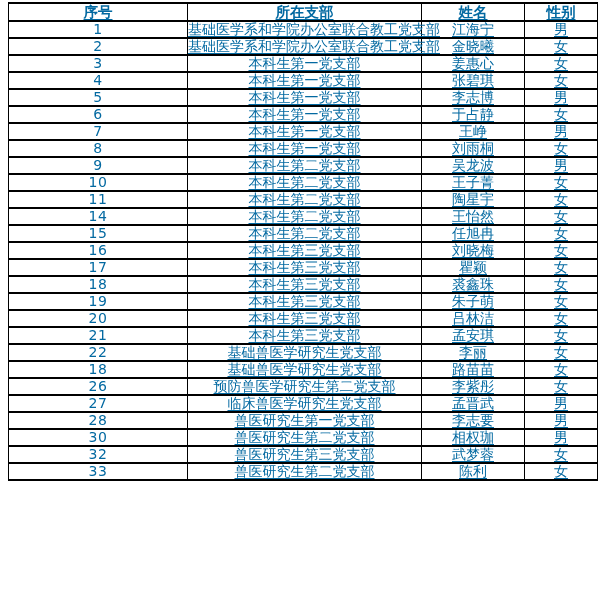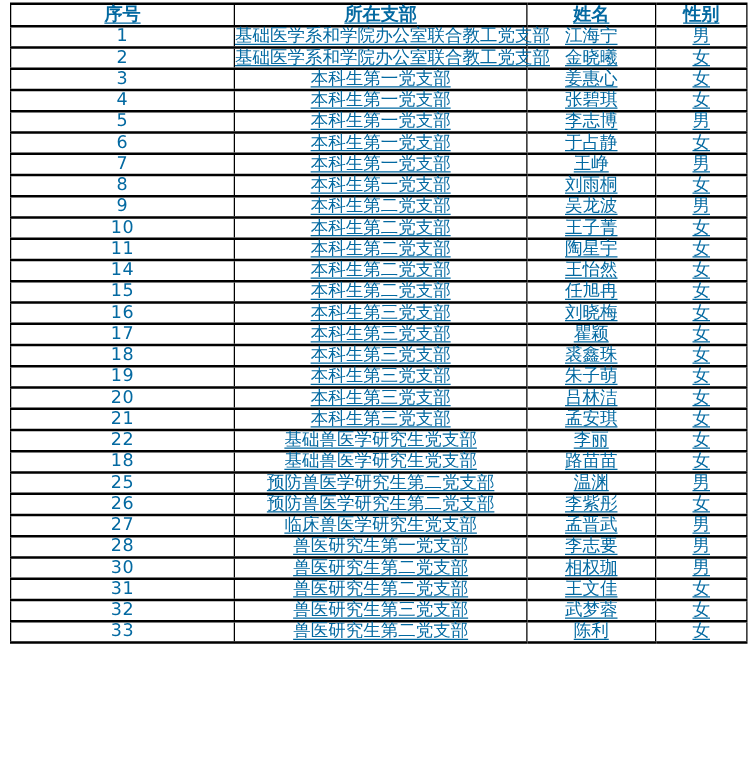--- a/index.html
+++ b/index.html
@@ -195,26 +195,20 @@
     <td><span class="u">李丽</span></td>
     <td><span class="u">女</span></td>
   </tr>
         <tr>
     <td class="num">18</td>
     <td><span class="u">基础兽医学研究生党支部</span></td>
     <td><span class="u">路苗苗</span></td>
     <td><span class="u">女</span></td>
   </tr>
         <tr>
-    <td class="num">25</td>
-    <td><span class="u">预防兽医学研究生第二党支部</span></td>
-    <td><span class="u">温渊</span></td>
-    <td><span class="u">男</span></td>
-  </tr>
-        <tr>
     <td class="num">26</td>
     <td><span class="u">预防兽医学研究生第二党支部</span></td>
     <td><span class="u">李紫彤</span></td>
     <td><span class="u">女</span></td>
   </tr>
         <tr>
     <td class="num">27</td>
     <td><span class="u">临床兽医学研究生党支部</span></td>
     <td><span class="u">孟晋武</span></td>
     <td><span class="u">男</span></td>
@@ -223,26 +217,20 @@
     <td class="num">28</td>
     <td><span class="u">兽医研究生第一党支部</span></td>
     <td><span class="u">李志要</span></td>
     <td><span class="u">男</span></td>
   </tr>
         <tr>
     <td class="num">30</td>
     <td><span class="u">兽医研究生第二党支部</span></td>
     <td><span class="u">相权珈</span></td>
     <td><span class="u">男</span></td>
-  </tr>
-        <tr>
-    <td class="num">31</td>
-    <td><span class="u">兽医研究生第二党支部</span></td>
-    <td><span class="u">王文佳</span></td>
-    <td><span class="u">女</span></td>
   </tr>
         <tr>
     <td class="num">32</td>
     <td><span class="u">兽医研究生第三党支部</span></td>
     <td><span class="u">武梦蓉</span></td>
     <td><span class="u">女</span></td>
   </tr>
         <tr>
     <td class="num">33</td>
     <td><span class="u">兽医研究生第二党支部</span></td>

